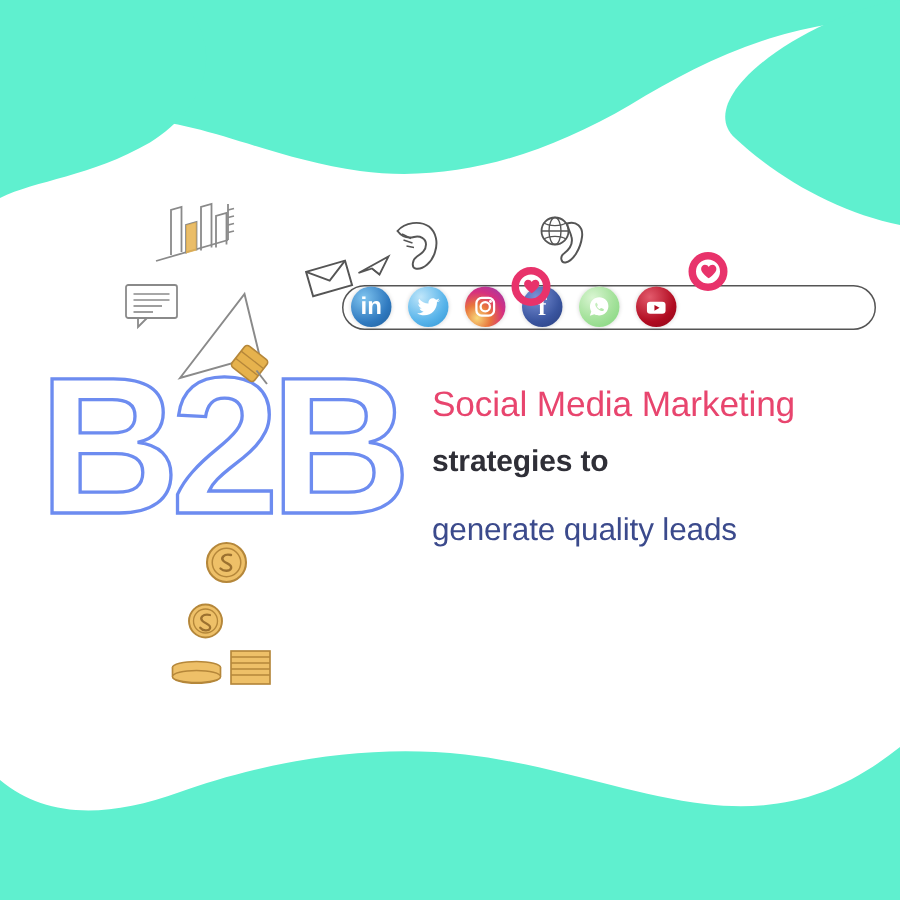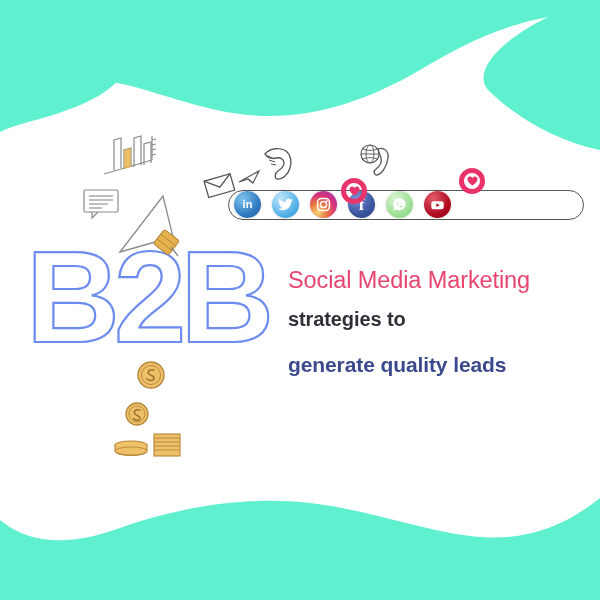--- a/index.html
+++ b/index.html
@@ -19,21 +19,21 @@
     position: absolute;
     left: 0;
     top: 0;
     width: 600px;
     height: 600px;
   }
   
   #headlines {
     position: absolute;
     left: 288px;
-    top: 263px;
+    top: 252px;
     width: 300px;
   }
   .hl {
     margin: 0;
     white-space: nowrap;
     letter-spacing: -0.1px;
   }
   .hl-1 {
     font-size: 23.5px;
     font-weight: 400;
@@ -41,21 +41,21 @@
     line-height: 34px;
   }
   .hl-2 {
     font-size: 20px;
     font-weight: bold;
     color: #2f2f37;
     line-height: 45px;
   }
   .hl-3 {
     font-size: 21px;
-    font-weight: bold;
+    font-weight: normal;
     color: #3b4a8c;
     line-height: 45px;
   }
   
   #social-bar {
     position: absolute;
     left: 228px;
     top: 190px;
     width: 356px;
     height: 30px;
@@ -239,21 +239,21 @@
         <line x1="40" y1="18" x2="66" y2="18"></line>
       </g>
     </g>
   </svg>
 
   <div id="social-bar">
     <div class="bar-outline"></div>
     <div class="social-icons">
 
       <div class="sicon" style="background:radial-gradient(circle at 32% 28%, #7fc4ef 0%, #2f79bf 62%, #1f5c97 100%);">
-        <span style="font-size:11px;">in</span>
+        <span style="font-size:16px;">in</span>
       </div>
 
       <div class="sicon" style="background:radial-gradient(circle at 32% 26%, #bfe6fa 0%, #58b4ea 60%, #2f93d2 100%);">
         <svg width="16" height="14" viewBox="0 0 16 14">
           <path fill="#fff" d="M15.5,2.1c-0.6,0.3-1.2,0.5-1.8,0.6c0.5-0.4,0.9-1,1.1-1.7c-0.6,0.4-1.3,0.7-2,0.8
             C12.2,1.2,11.4,0.8,10.5,0.8C8.9,0.8,7.6,2.1,7.6,3.7c0,0.2,0,0.5,0.1,0.7C5.2,4.2,2.9,3,1.4,1.1
             C1.1,1.6,1,2.1,1,2.7c0,1,0.5,1.9,1.3,2.4C1.8,5.1,1.3,5,0.9,4.7c0,1.4,1,2.6,2.3,2.9C2.9,7.7,2.6,7.7,2.3,7.7
             c-0.2,0-0.4,0-0.6-0.1c0.4,1.1,1.4,2,2.7,2c-1,0.8-2.2,1.2-3.5,1.2c-0.3,0-0.5,0-0.8,0c1.3,0.9,2.9,1.4,4.6,1.4
             c5.5,0,8.6-4.6,8.6-8.6c0-0.1,0-0.3,0-0.4C14,3.3,14.8,2.8,15.5,2.1z"></path>
         </svg>

